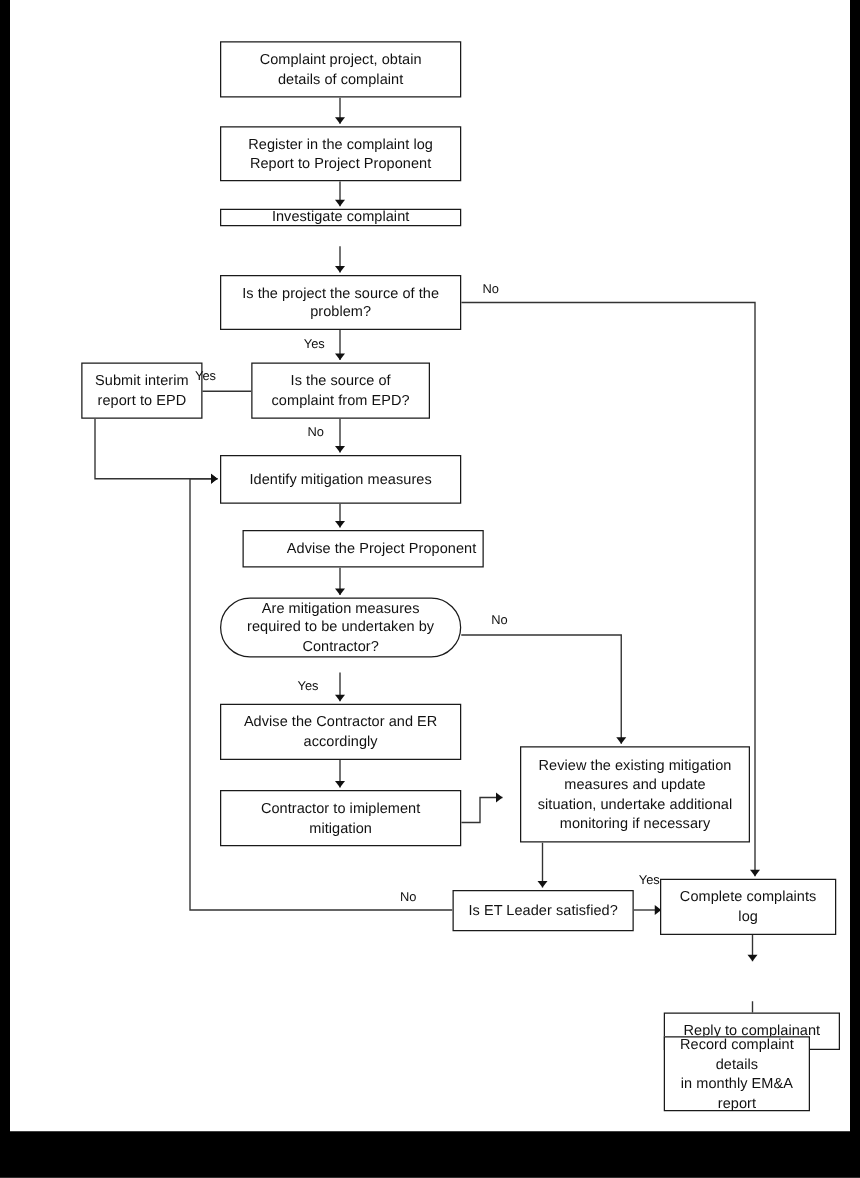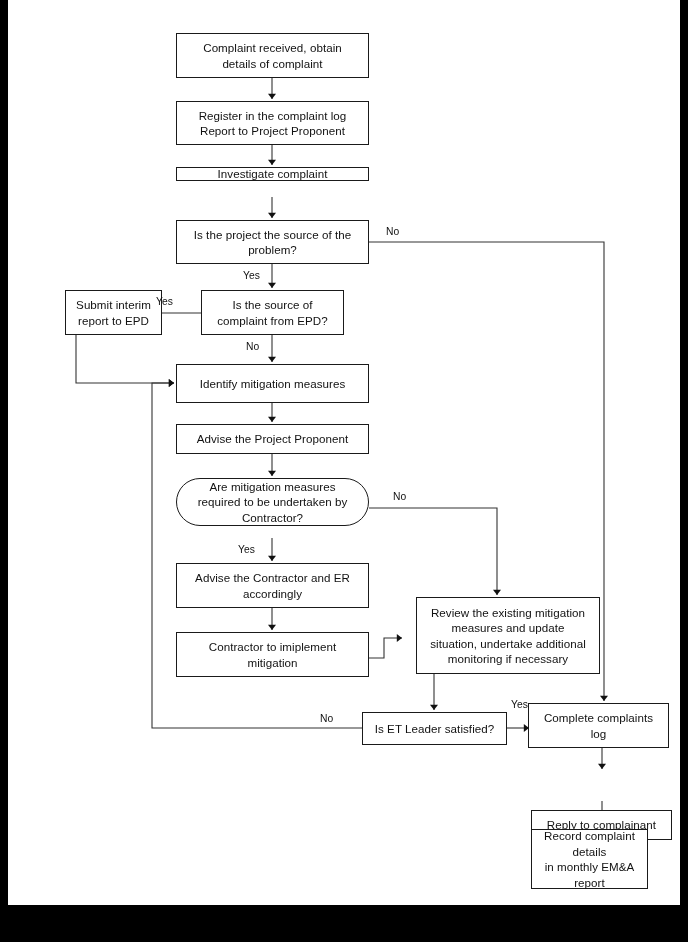--- a/index.html
+++ b/index.html
@@ -98,21 +98,21 @@
         <polygon points="521,728 515.8,724 515.8,732" fill="#111111"></polygon>
         <polyline points="354,728 144,728 144,383 166,383" fill="none" stroke="#333333" stroke-width="1.1"></polyline>
         <polygon points="166,383 160.8,379 160.8,387" fill="#111111"></polygon>
         <polyline points="594,748 594,769" fill="none" stroke="#333333" stroke-width="1.1"></polyline>
         <polygon points="594,769 590,763.8 598,763.8" fill="#111111"></polygon>
         <polyline points="594,801 594,827" fill="none" stroke="#333333" stroke-width="1.1"></polyline>
         <polygon points="594,827 590,821.8 598,821.8" fill="#111111"></polygon>
       </svg>
     <div id="node-layer">
         <div class="node" style="left: 168px; top: 33px; width: 193px; height: 45px; border-color: rgb(26, 26, 26);">
-          <span class="txt">Complaint received, obtain
+          <span class="txt">Complaint project, obtain
 details of complaint</span>
         </div>
         <div class="node" style="left: 168px; top: 101px; width: 193px; height: 44px; border-color: rgb(26, 26, 26);">
           <span class="txt">Register in the complaint log
 Report to Project Proponent</span>
         </div>
         <div class="node" style="left: 168px; top: 167px; width: 193px; height: 14px; border-color: rgb(26, 26, 26);">
           <span class="txt">Investigate complaint</span>
         </div>
         <div class="node" style="left: 168px; top: 220px; width: 193px; height: 44px; border-color: rgb(26, 26, 26);">
@@ -123,21 +123,21 @@
           <span class="txt">Is the source of
 complaint from EPD?</span>
         </div>
         <div class="node" style="left: 20px; top: 290px; width: 97px; height: 45px; border-color: rgb(26, 26, 26); margin-left: 37px;">
           <span class="txt">Submit interim
 report to EPD</span>
         </div>
         <div class="node" style="left: 168px; top: 364px; width: 193px; height: 39px; border-color: rgb(26, 26, 26);">
           <span class="txt">Identify mitigation measures</span>
         </div>
-        <div class="node" style="left: 168px; top: 424px; width: 193px; height: 30px; border-color: rgb(26, 26, 26);">
+        <div class="node" style="left: 186px; top: 424px; width: 193px; height: 30px; border-color: rgb(26, 26, 26); text-align: right;">
           <span class="txt">Advise the Project Proponent</span>
         </div>
         <div class="node" style="left: 168px; top: 478px; width: 193px; height: 48px; border-color: rgb(26, 26, 26); border-radius: 29px;">
           <span class="txt">Are mitigation measures
 required to be undertaken by
 Contractor?</span>
         </div>
         <div class="node" style="left: 168px; top: 563px; width: 193px; height: 45px; border-color: rgb(26, 26, 26);">
           <span class="txt">Advise the Contractor and ER
 accordingly</span>

